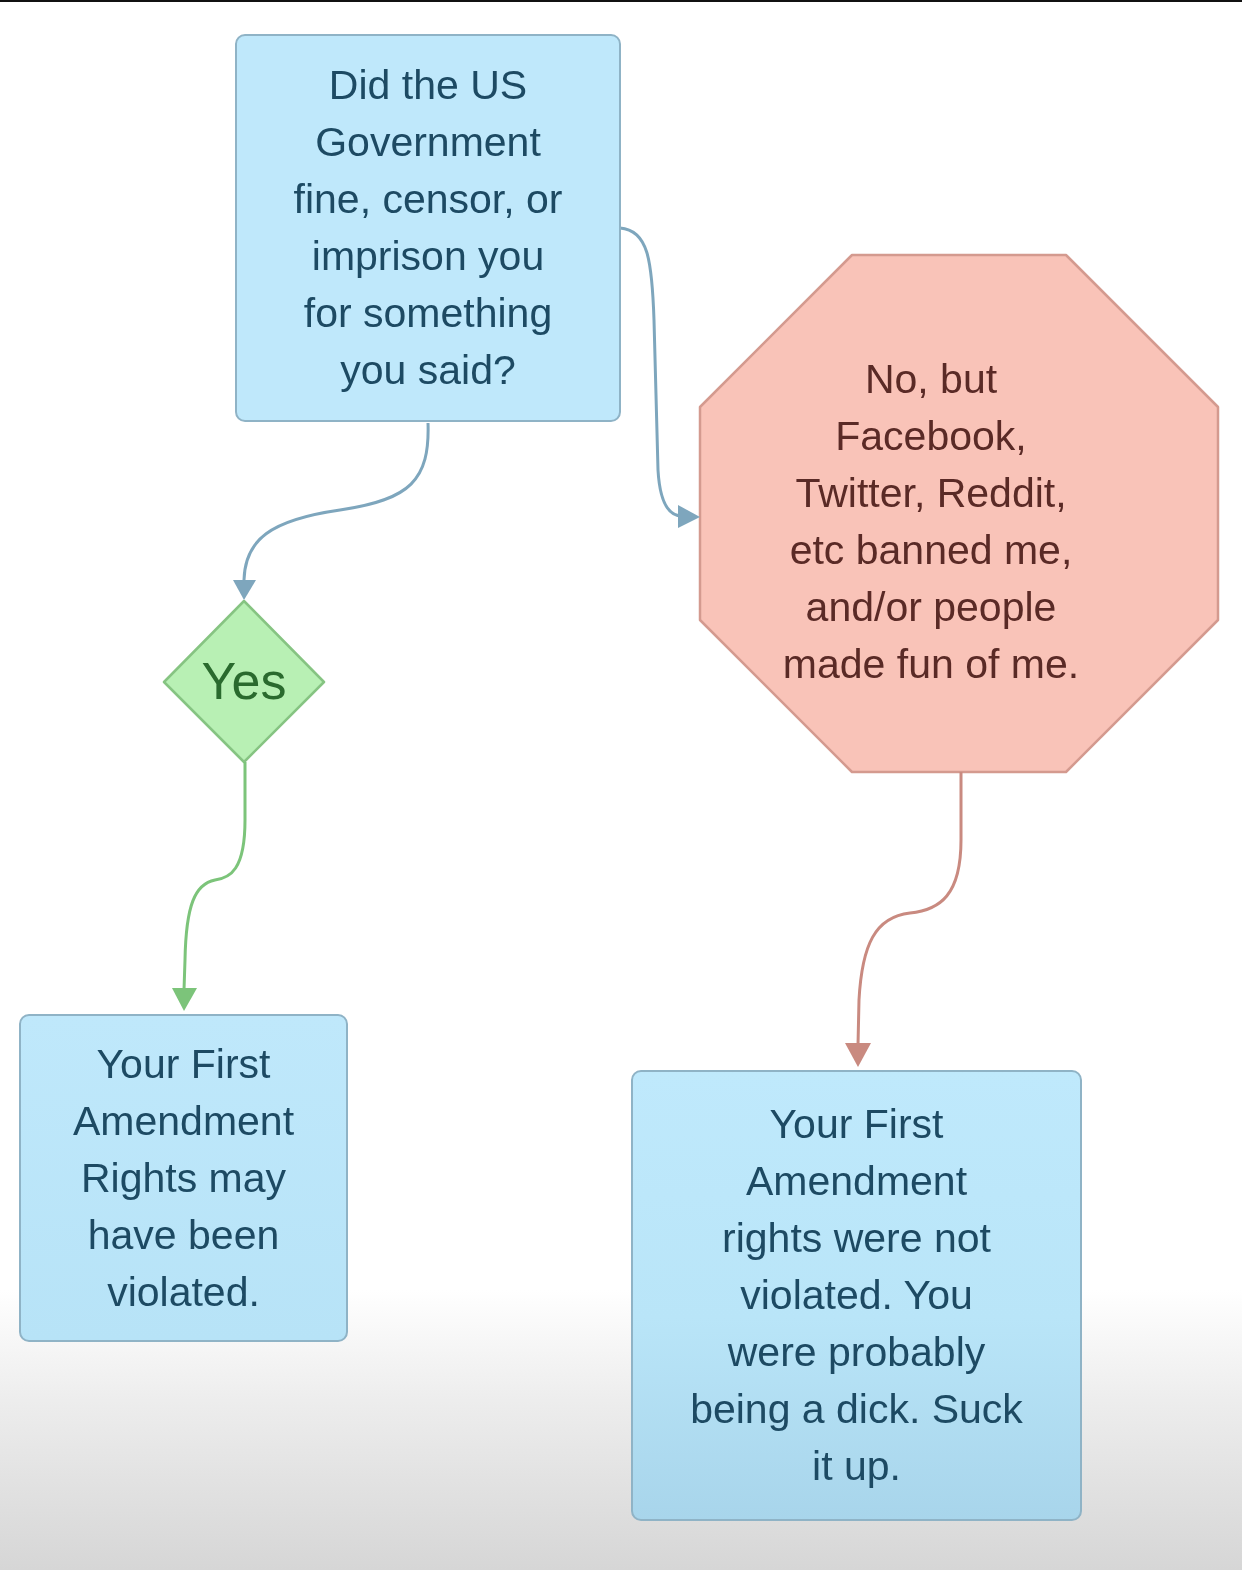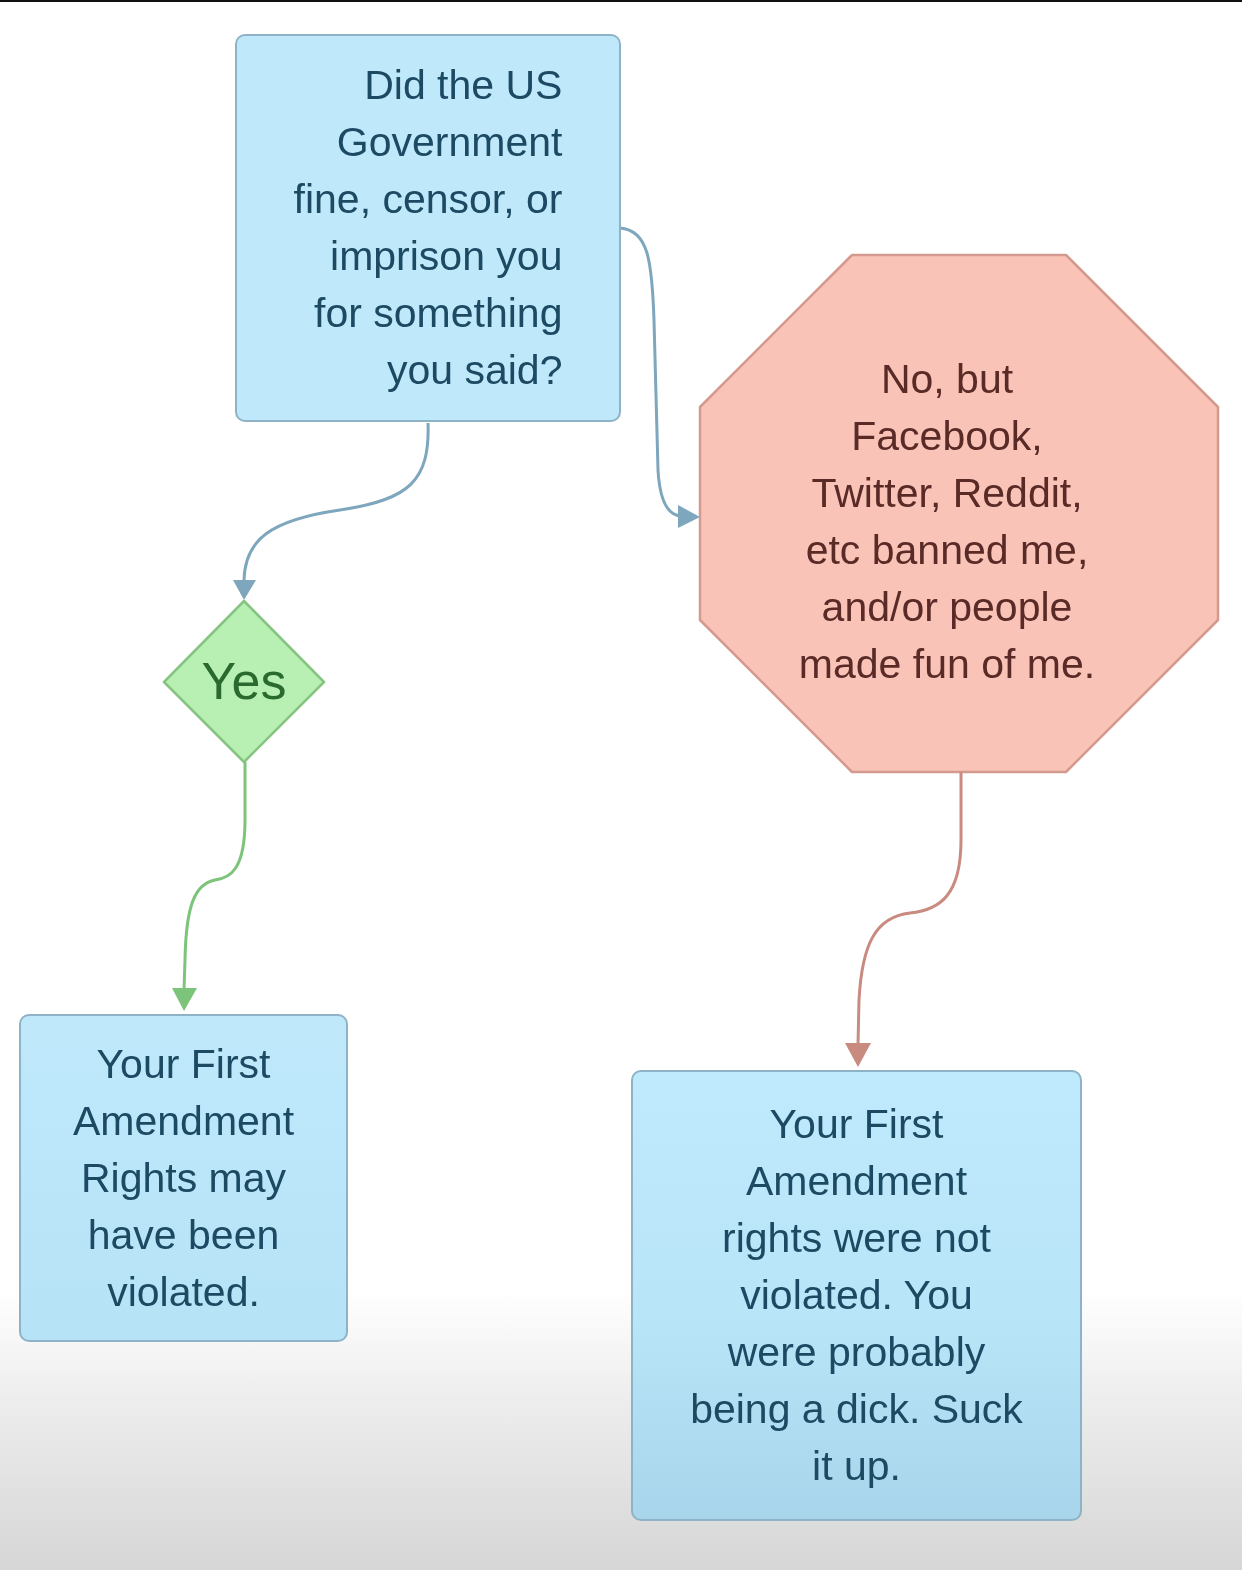--- a/index.html
+++ b/index.html
@@ -18,21 +18,21 @@
     background: #bfe8fb;
     border: 2.5px solid #8fb3c6;
     border-radius: 10px;
     color: #1d4a63;
     font-size: 41px; line-height: 57px;
     white-space: pre-line;
   }
   .box.right-bottom { background: linear-gradient(to bottom, #bfe9fc 0%, #b9e5f8 55%, #a8d5eb 100%); }
   .box.left-bottom { background: linear-gradient(to bottom, #bfe8fb 0%, #b7e3f7 100%); }
   .octagon-text {
-    position: absolute; left: 688px; top: 255px; width: 518px; height: 517px;
+    position: absolute; left: 672px; top: 255px; width: 518px; height: 517px;
     display: flex; align-items: center; justify-content: center; text-align: center;
     color: #5a2a26; font-size: 41px; line-height: 57px; white-space: pre-line;
     padding-top: 16px; box-sizing: border-box;
   }
   .diamond-text {
     position: absolute; left: 163px; top: 600px; width: 162px; height: 162px;
     display: flex; align-items: center; justify-content: center;
     color: #2a6a2e; font-size: 52px;
   }
 </style>
@@ -53,21 +53,21 @@
   <path d="M620,228 C648,230 652,260 654,320 L658,470 C660,505 670,516 682,516" fill="none" stroke="#7ea6bd" stroke-width="3"></path>
   <polygon points="678,505 678,528 700,517" fill="#7ea6bd"></polygon>
 
   <path d="M245,762 L245,820 C245,870 230,878 215,880 C195,884 186,905 185,960 L184,990" fill="none" stroke="#7cc47a" stroke-width="3"></path>
   <polygon points="172,988 197,988 184,1011" fill="#7cc47a"></polygon>
 
   <path d="M961,772 L961,840 C961,895 940,910 910,913 C875,917 862,945 859,1000 L858,1045" fill="none" stroke="#c98a80" stroke-width="3"></path>
   <polygon points="845,1043 871,1043 858,1067" fill="#c98a80"></polygon>
 </svg>
 
-<div class="node box" style="left:235px; top:34px; width:386px; height:388px;text-align:right;">
+<div class="node box" style="left:235px; top:34px; width:386px; height:388px;">
   <span>Did the US
 Government
 fine, censor, or
 imprison you
 for something
 you said?</span>
 </div>
 
 <div class="diamond-text">
   <span>Yes</span>

